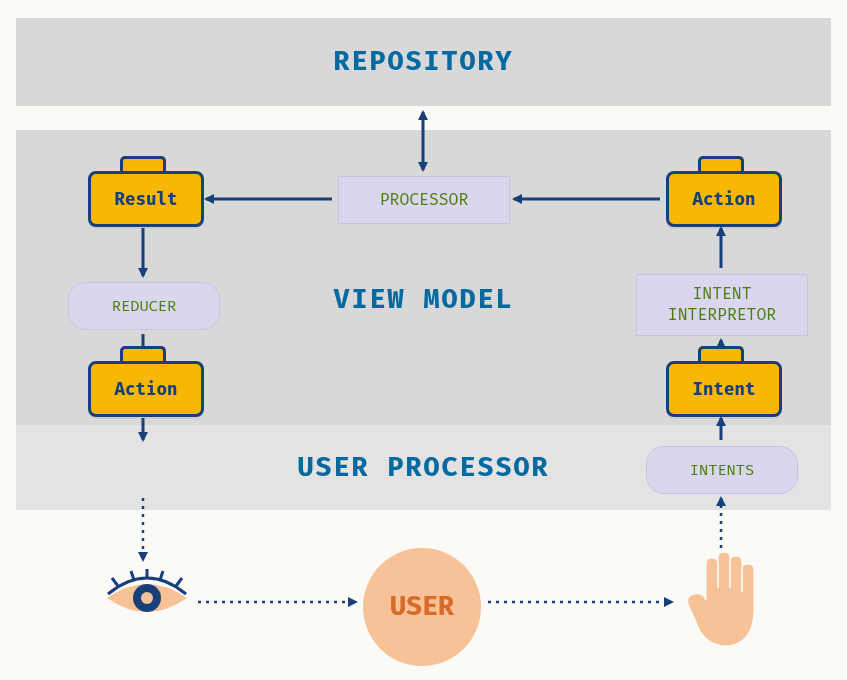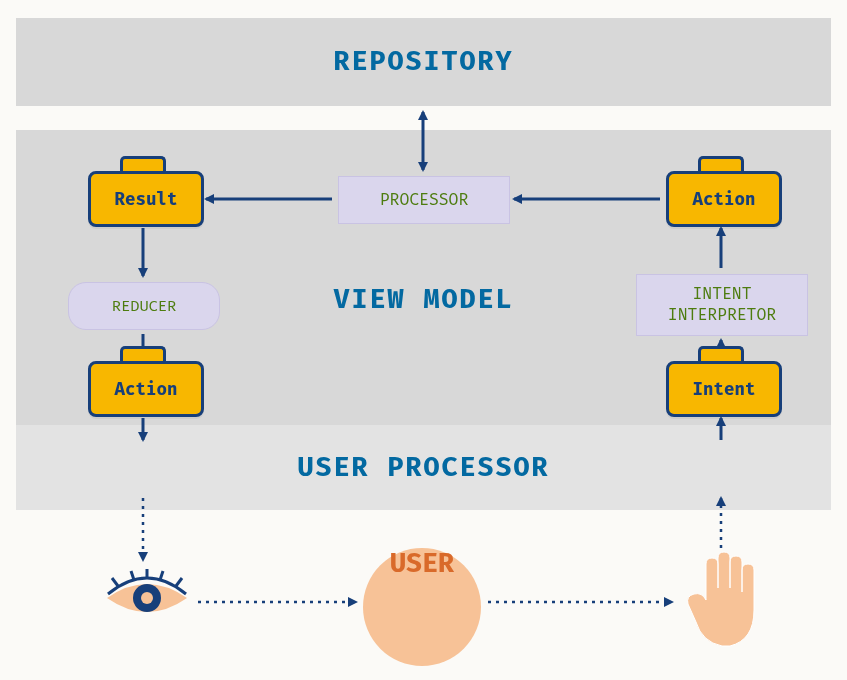--- a/index.html
+++ b/index.html
@@ -82,20 +82,21 @@
   }
 
   
   .user-circle {
     position: absolute;
     width: 118px;
     height: 118px;
     border-radius: 50%;
     background: #f7c297;
     display: flex;
+    align-items: center;
     justify-content: center;
     font-size: 26px;
     font-weight: 900;
     color: #d96a2a;
   }
 
   
   .eye-icon, .hand-icon { position: absolute; }
 
   
@@ -123,20 +124,23 @@
 
   <div class="proc proc-med" style="left:338px; top:176px;">
     <span>PROCESSOR</span>
   </div>
   <div class="proc proc-small" style="left:68px; top:282px;">
     <span>REDUCER</span>
   </div>
   <div class="proc proc-tall" style="left:636px; top:274px; white-space:pre-line;">
     <span>INTENT
 INTERPRETOR</span>
+  </div>
+  <div class="proc proc-small" style="left:646px; top:446px;">
+    <span>INTENTS</span>
   </div>
 
   <div class="case-wrap" style="left:88px; top:156px;">
     <div class="case-handle"></div>
     <div class="case-body">
         <span>Result</span>
       </div>
   </div>
   <div class="case-wrap" style="left:666px; top:156px;">
     <div class="case-handle"></div>

